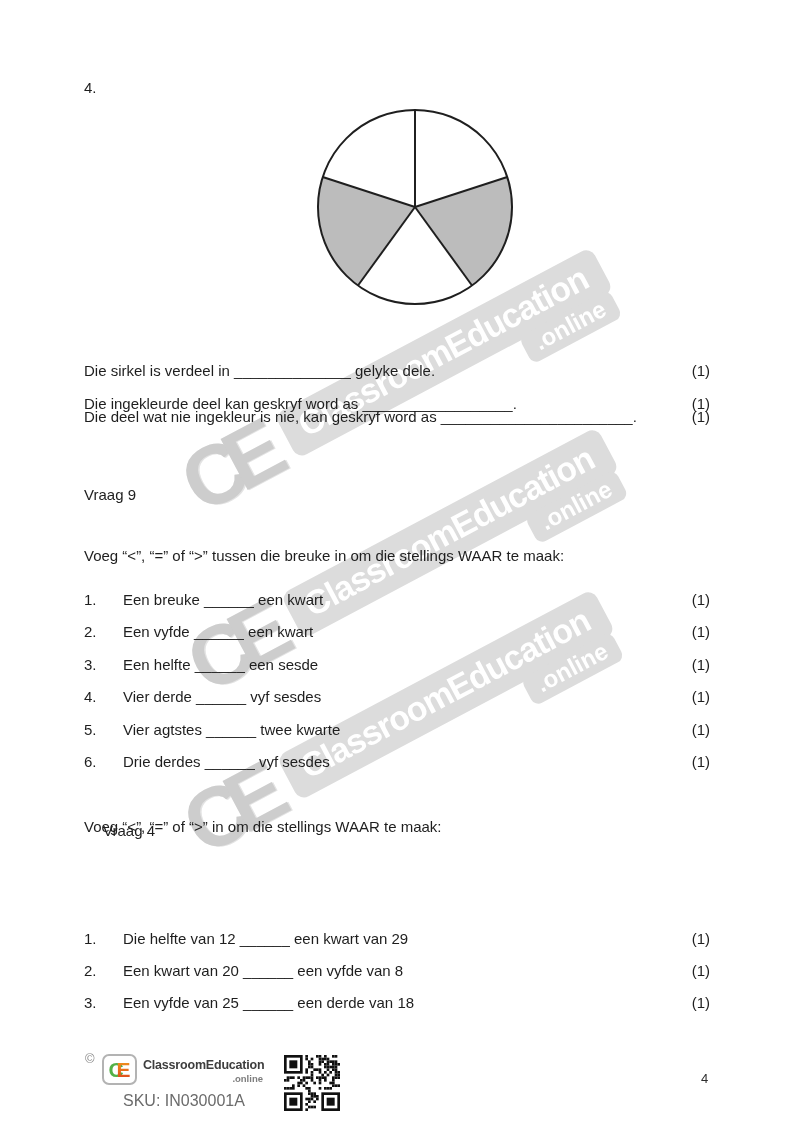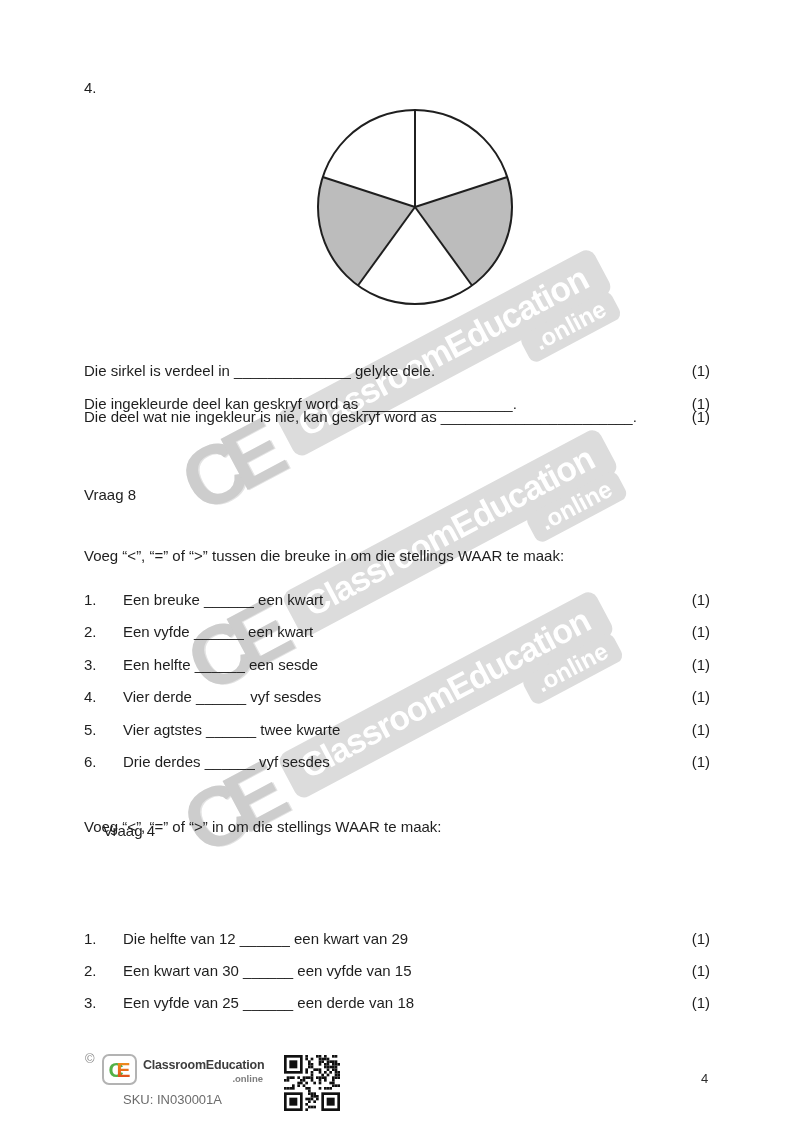--- a/index.html
+++ b/index.html
@@ -70,21 +70,21 @@
   .f-logo-box .e-letter{font-weight:bold;font-size:21px;margin-left:-7px;color:#e2571c;}
   @supports (-webkit-background-clip:text){
     .f-logo-box .e-letter{
       background:linear-gradient(#f2a11d,#dd3b1b);
       -webkit-background-clip:text;background-clip:text;color:transparent;
     }
   }
   .f-brand{position:absolute;left:143px;top:1058px;width:120px;}
   .f-brand-name{font-size:12.5px;font-weight:bold;color:#3d3d3d;letter-spacing:-0.2px;}
   .f-brand-online{font-size:9.5px;font-weight:bold;color:#7d7d7d;text-align:right;margin-top:1px;}
-  .f-sku{position:absolute;left:123px;top:1092px;font-size:13px;color:#6b6b6b;}
+  .f-sku{position:absolute;left:123px;top:1092px;font-size:16px;color:#6b6b6b;}
   .f-qr{position:absolute;left:284px;top:1055px;width:56px;height:56px;}
   .f-page{position:absolute;left:701px;top:1071px;font-size:13px;color:#2e2e2e;}
 </style>
 </head>
 <body>
 
 <div class="wm-layer">
   <div class="wm-stripe" style="left:188px;top:447px;">
     <span class="wm-ce">CE</span>
     <span class="wm-band"><span>ClassroomEducation</span><span class="wm-online">.online</span></span>
@@ -122,21 +122,21 @@
   </div>
   <div class="abs qrow" style="top:395px;">
     <span class="qtext">Die ingekleurde deel kan geskryf word as __________________.</span>
     <span class="mark">(1)</span>
   </div>
   <div class="abs qrow" style="top:408px;">
     <span class="qtext">Die deel wat nie ingekleur is nie, kan geskryf word as _______________________.</span>
     <span class="mark">(1)</span>
   </div>
 
-  <div class="abs heading" style="top:486px;">Vraag 8</div>
+  <div class="abs heading" style="top:486px;">Vraag 9</div>
   <div class="abs heading" style="top:547px;">Voeg “&lt;”, “=” of “&gt;” tussen die breuke in om die stellings WAAR te maak:</div>
 
   <div class="abs irow" style="top:591px;">
     <span class="inum">1.</span>
     <span class="itext">Een breuke ______ een kwart</span>
     <span class="mark">(1)</span>
   </div>
   <div class="abs irow" style="top:623px;">
     <span class="inum">2.</span>
     <span class="itext">Een vyfde ______ een kwart</span>
@@ -166,21 +166,21 @@
   <div class="abs heading" style="top:822px;margin-left:19px;">Vraag 4</div>
   <div class="abs heading" style="top:818px;">Voeg “&lt;”, “=” of “&gt;” in om die stellings WAAR te maak:</div>
 
   <div class="abs irow" style="top:930px;">
     <span class="inum">1.</span>
     <span class="itext">Die helfte van 12 ______ een kwart van 29</span>
     <span class="mark">(1)</span>
   </div>
   <div class="abs irow" style="top:962px;">
     <span class="inum">2.</span>
-    <span class="itext">Een kwart van 30 ______ een vyfde van 15</span>
+    <span class="itext">Een kwart van 20 ______ een vyfde van 8</span>
     <span class="mark">(1)</span>
   </div>
   <div class="abs irow" style="top:994px;">
     <span class="inum">3.</span>
     <span class="itext">Een vyfde van 25 ______ een derde van 18</span>
     <span class="mark">(1)</span>
   </div>
 </div>
 
 <div class="footer">

